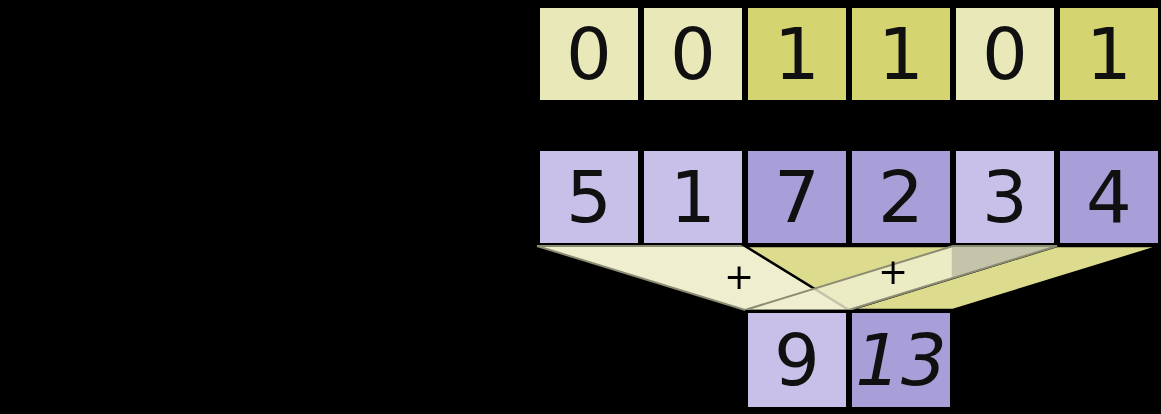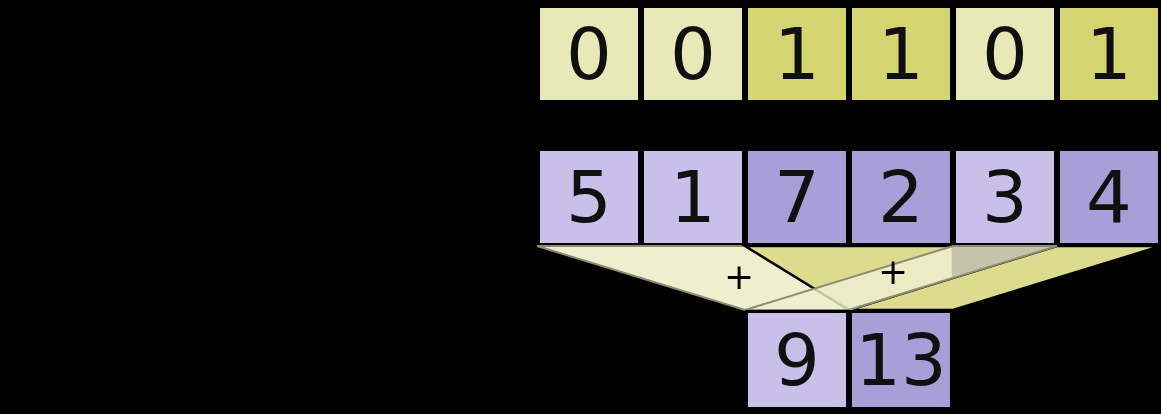--- a/index.html
+++ b/index.html
@@ -18,21 +18,21 @@
     display: flex; align-items: center; justify-content: center;
     font-size: 72px; line-height: 1;
     color: var(--text, #101010);
   }
   .result-row .cell { height: 100px; }
   .mask.light { background: var(--mask-light, #e8e8b8); }
   .mask.dark  { background: var(--mask-dark, #d4d470); }
   .val.light  { background: var(--value-light, #c8c0e8); }
   .val.dark   { background: var(--value-dark, #a89ed8); }
   .res.light  { background: var(--value-light, #c8c0e8); }
-  .res.dark   { background: var(--value-dark, #a89ed8); }
+  .res.dark   { background: var(--value-dark, #a89ed8); font-style: italic; }
   svg.funnels { position: absolute; left: 0; top: 0; }
   .pl { fill: var(--funnel-light, #efefd0); stroke: #8c8c74; stroke-width: 2; }
   .pd { fill: var(--funnel-dark, #dddc8e); stroke: #000; stroke-width: 2.5; }
   .pl.cross { fill-opacity: 0.82; }
   .plus {
     position: absolute;
     width: 36px; height: 36px;
     display: flex; align-items: center; justify-content: center;
     font-size: 36px; line-height: 1;
     color: #000;

